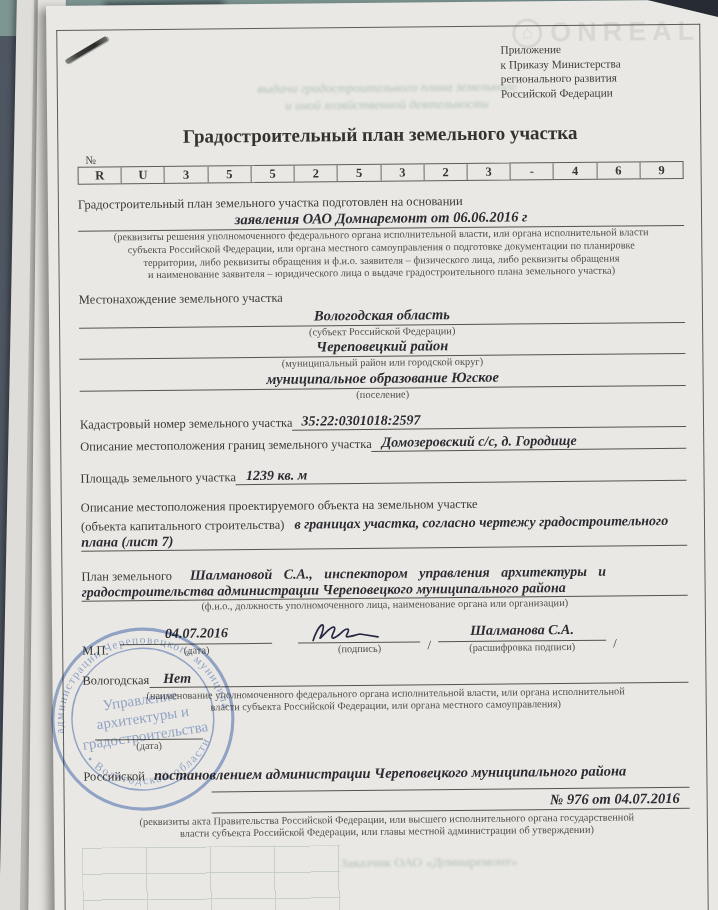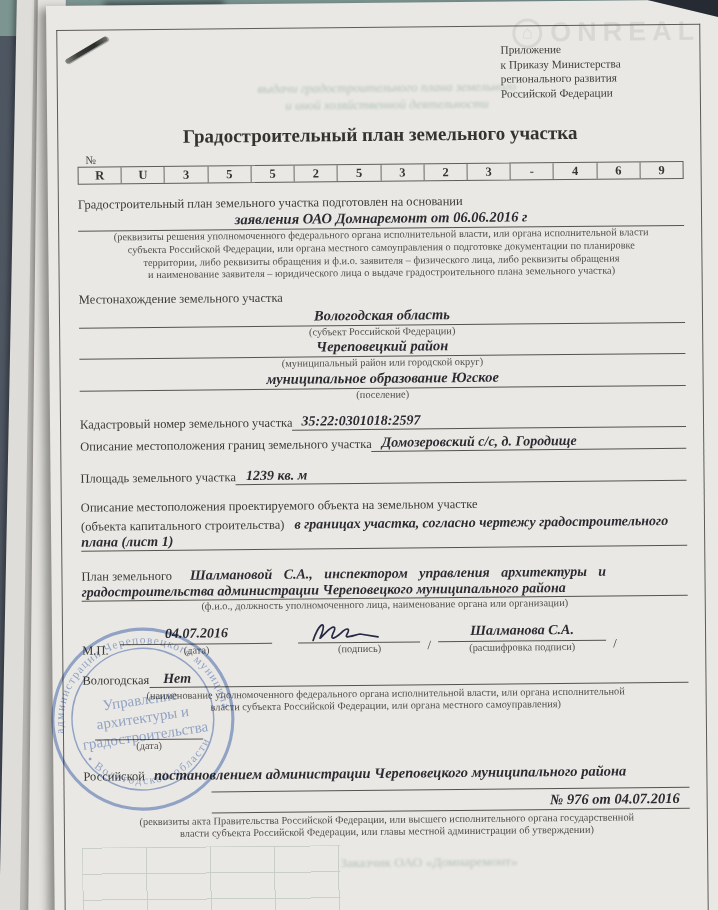--- a/index.html
+++ b/index.html
@@ -189,21 +189,21 @@
         <span class="fill val" style="padding-left:10px;">1239 кв. м</span>
       </div>
 
       <div class="sec" style="margin-top:14px;">
         <div class="lbl">Описание местоположения проектируемого объекта на земельном участке</div>
         <div style="margin-top:1px;">
           <span class="lbl">(объекта капитального строительства)</span>
           <span class="val" style="padding-left:6px;">в границах участка, согласно чертежу градостроительного</span>
         </div>
         <div class="row ub">
-          <span class="val">плана (лист 1)</span>
+          <span class="val">плана (лист 7)</span>
           <span class="fill" style="border-bottom:none;"></span>
         </div>
       </div>
 
       <div class="sec" style="margin-top:15px;">
         <div class="just">
           <span class="lbl">План земельного</span>
           <span class="val" style="padding-left:14px;word-spacing:8px;">Шалмановой С.А., инспектором управления архитектуры и</span>
         </div>
         <div class="row ub">

